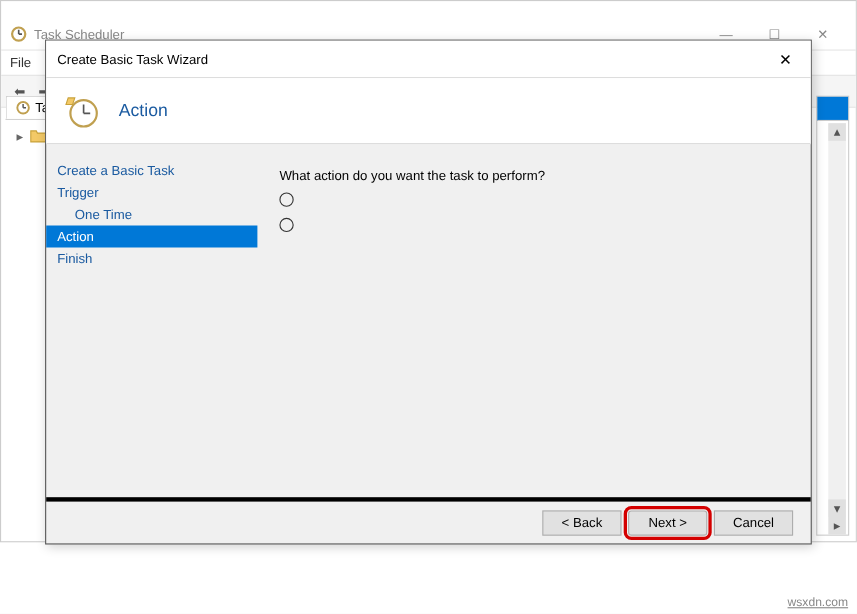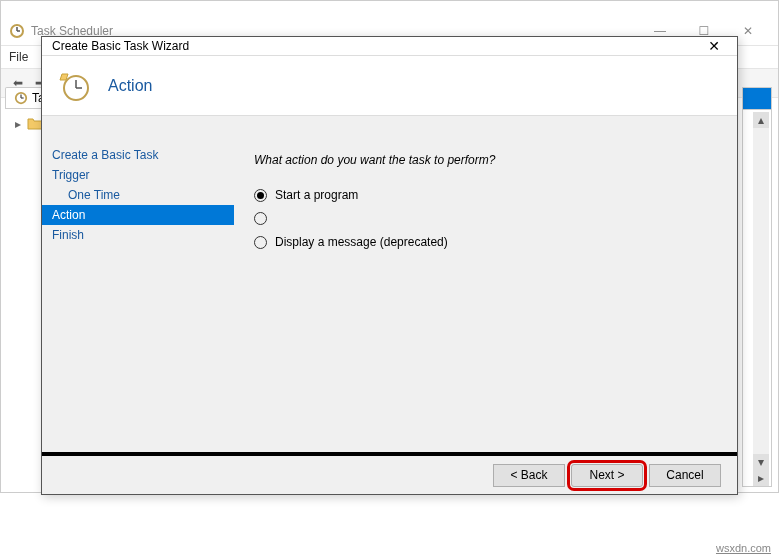--- a/index.html
+++ b/index.html
@@ -25,35 +25,35 @@
 
 .right-pane { position: absolute; right: 6px; top: 86px; width: 30px; height: 400px; border: 1px solid #ccc; }
 .right-pane .header { height: 22px; background: #0078d7; border-bottom: 1px solid #ccc; }
 .right-pane .scroll { position: absolute; right: 2px; top: 24px; bottom: 16px; width: 16px; background: #f0f0f0; }
 .right-pane .scroll-arrow { height: 16px; display:flex; align-items:center; justify-content:center; color:#555; background:#e0e0e0; }
 .right-pane .scroll-arrow.bot { position:absolute; bottom:0; left:0; right:0; }
 .right-pane .h-arrow { position:absolute; bottom:0; right:2px; width:16px; height:16px; display:flex; align-items:center; justify-content:center; color:#555; background:#e0e0e0; }
 
 
 .wizard { position: absolute; left: 41px; top: 36px; width: 697px; height: 459px; background: #f0f0f0; border: 1px solid #555; box-shadow: 2px 2px 10px rgba(0,0,0,0.2); }
-.wizard-title { height: 19px; display: flex; align-items: center; padding: 0 10px; background: #fff; border-bottom: 1px solid #ddd; }
+.wizard-title { height: 34px; display: flex; align-items: center; padding: 0 10px; background: #fff; border-bottom: 1px solid #ddd; }
 .wizard-title .t { flex: 1; color: #000; }
 .wizard-title .close { width: 26px; height: 26px; display:flex; align-items:center; justify-content:center; font-size:14px; }
 .wizard-header { height: 60px; background: #fff; display: flex; align-items: center; padding-left: 14px; border-bottom: 1px solid #ddd; }
 .wizard-header .hicon { width: 36px; height: 36px; margin-right: 16px; position: relative; }
 .wizard-header h1 { font-size: 16px; font-weight: normal; color: #1a5aa0; margin: 0; }
 
 .wizard-body { position: absolute; top: 90px; left: 0; right: 0; bottom: 42px; display: flex; }
 .wizard-sidebar { width: 192px; padding-top: 18px; }
 .wizard-sidebar .step { padding: 3px 10px; color: #1a5aa0; cursor: default; }
 .wizard-sidebar .step.sub { padding-left: 26px; }
 .wizard-sidebar .step.active { background: #0078d7; color: #fff; }
 
 .wizard-main { flex: 1; padding: 26px 20px; color: #000; }
-.wizard-main .prompt { margin-bottom: 21px; font-style: italic; }
+.wizard-main .prompt { margin-bottom: 8px; }
 .radio-row { display: flex; align-items: center; margin-bottom: 10px; }
 .radio-row .r { width: 13px; height: 13px; border: 1px solid #333; border-radius: 50%; margin-right: 8px; display:flex; align-items:center; justify-content:center; }
 .radio-row .r.checked::after { content:""; width:7px; height:7px; border-radius:50%; background:#000; }
 
 .wizard-footer { position: absolute; bottom: 0; left: 0; right: 0; height: 42px; display: flex; align-items: center; justify-content: flex-end; padding-right: 16px; gap: 6px; border-top: 4px solid #000000; }
 .btn { min-width: 72px; height: 23px; background: #e1e1e1; border: 1px solid #adadad; display:flex; align-items:center; justify-content:center; padding: 0 12px; }
 .btn.highlight-ring { outline: 3px solid #d40000; outline-offset: 1px; border-radius: 3px; }
 
 .watermark { position: absolute; right: 8px; bottom: 4px; color: #888; font-size: 11px; text-decoration: underline; }
 
@@ -138,29 +138,24 @@
       <div class="step">Trigger</div>
       <div class="step sub">One Time</div>
       <div class="step active">Action</div>
       <div class="step">Finish</div>
     </div>
 
     <div class="wizard-main">
       <div class="prompt">What action do you want the task to perform?</div>
 
       <div class="radio-row">
-        <span class="r checked"></span>
-        <span>Start a program</span>
-      </div>
-      <div class="radio-row">
         <span class="r"></span>
       </div>
       <div class="radio-row">
         <span class="r"></span>
-        <span>Display a message (deprecated)</span>
       </div>
     </div>
   </div>
 
   <div class="wizard-footer">
     <div class="btn">
         <span>&lt; Back</span>
       </div>
     <div class="btn highlight-ring">
         <span>Next &gt;</span>

